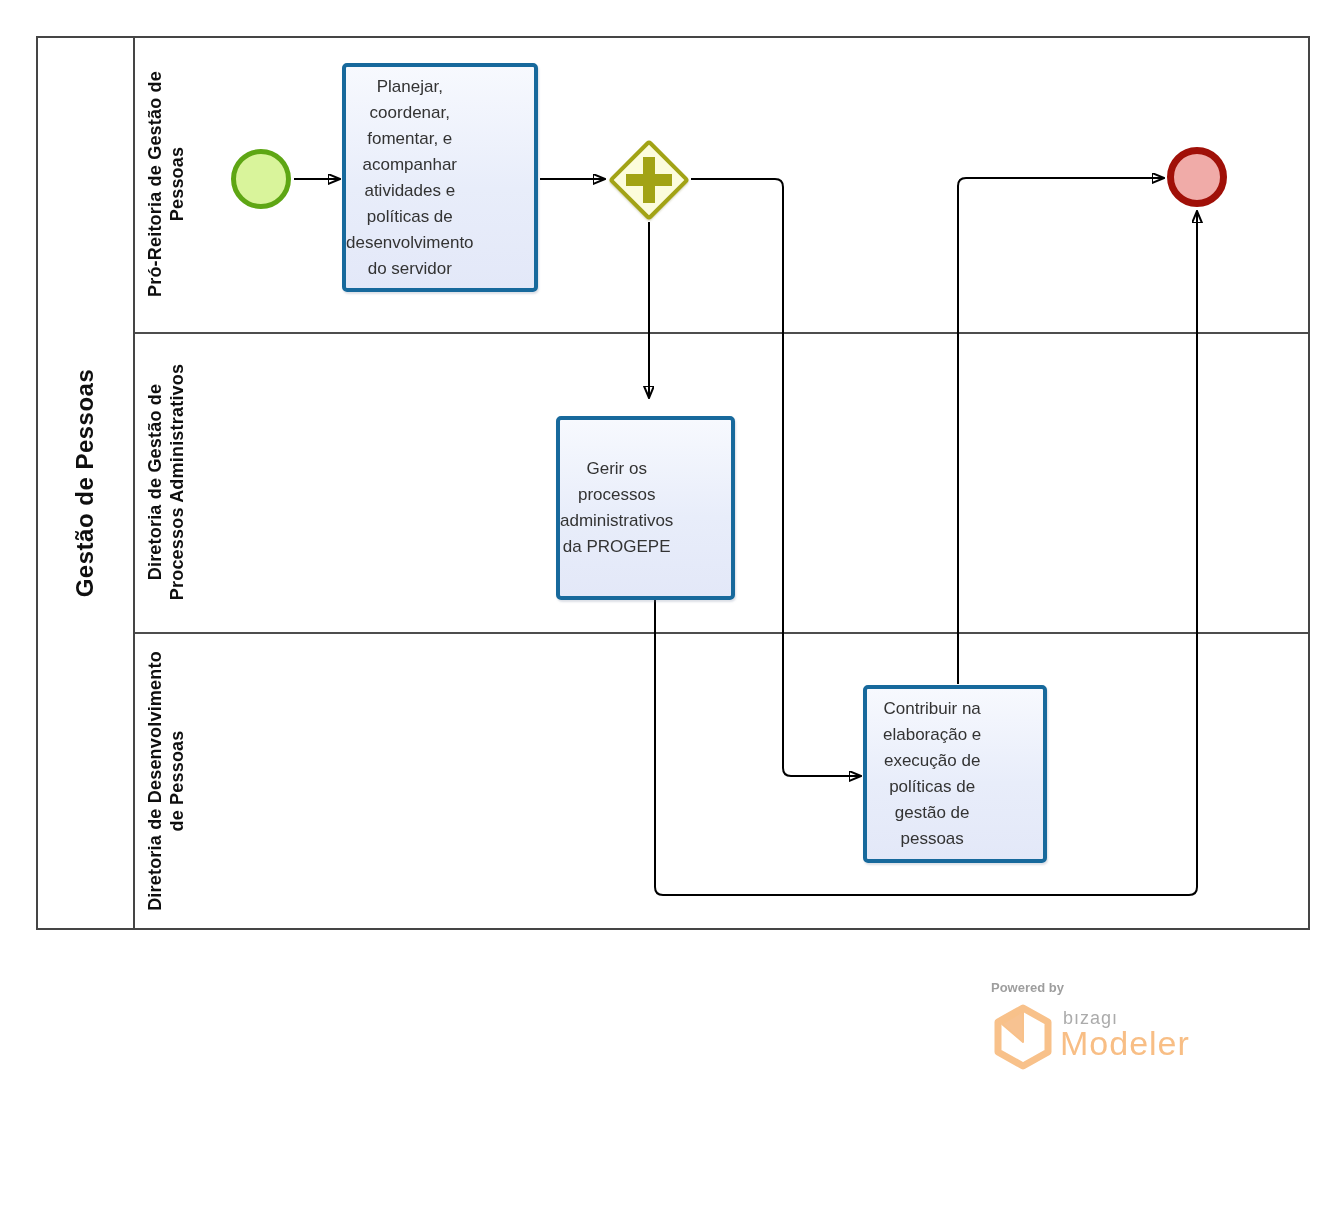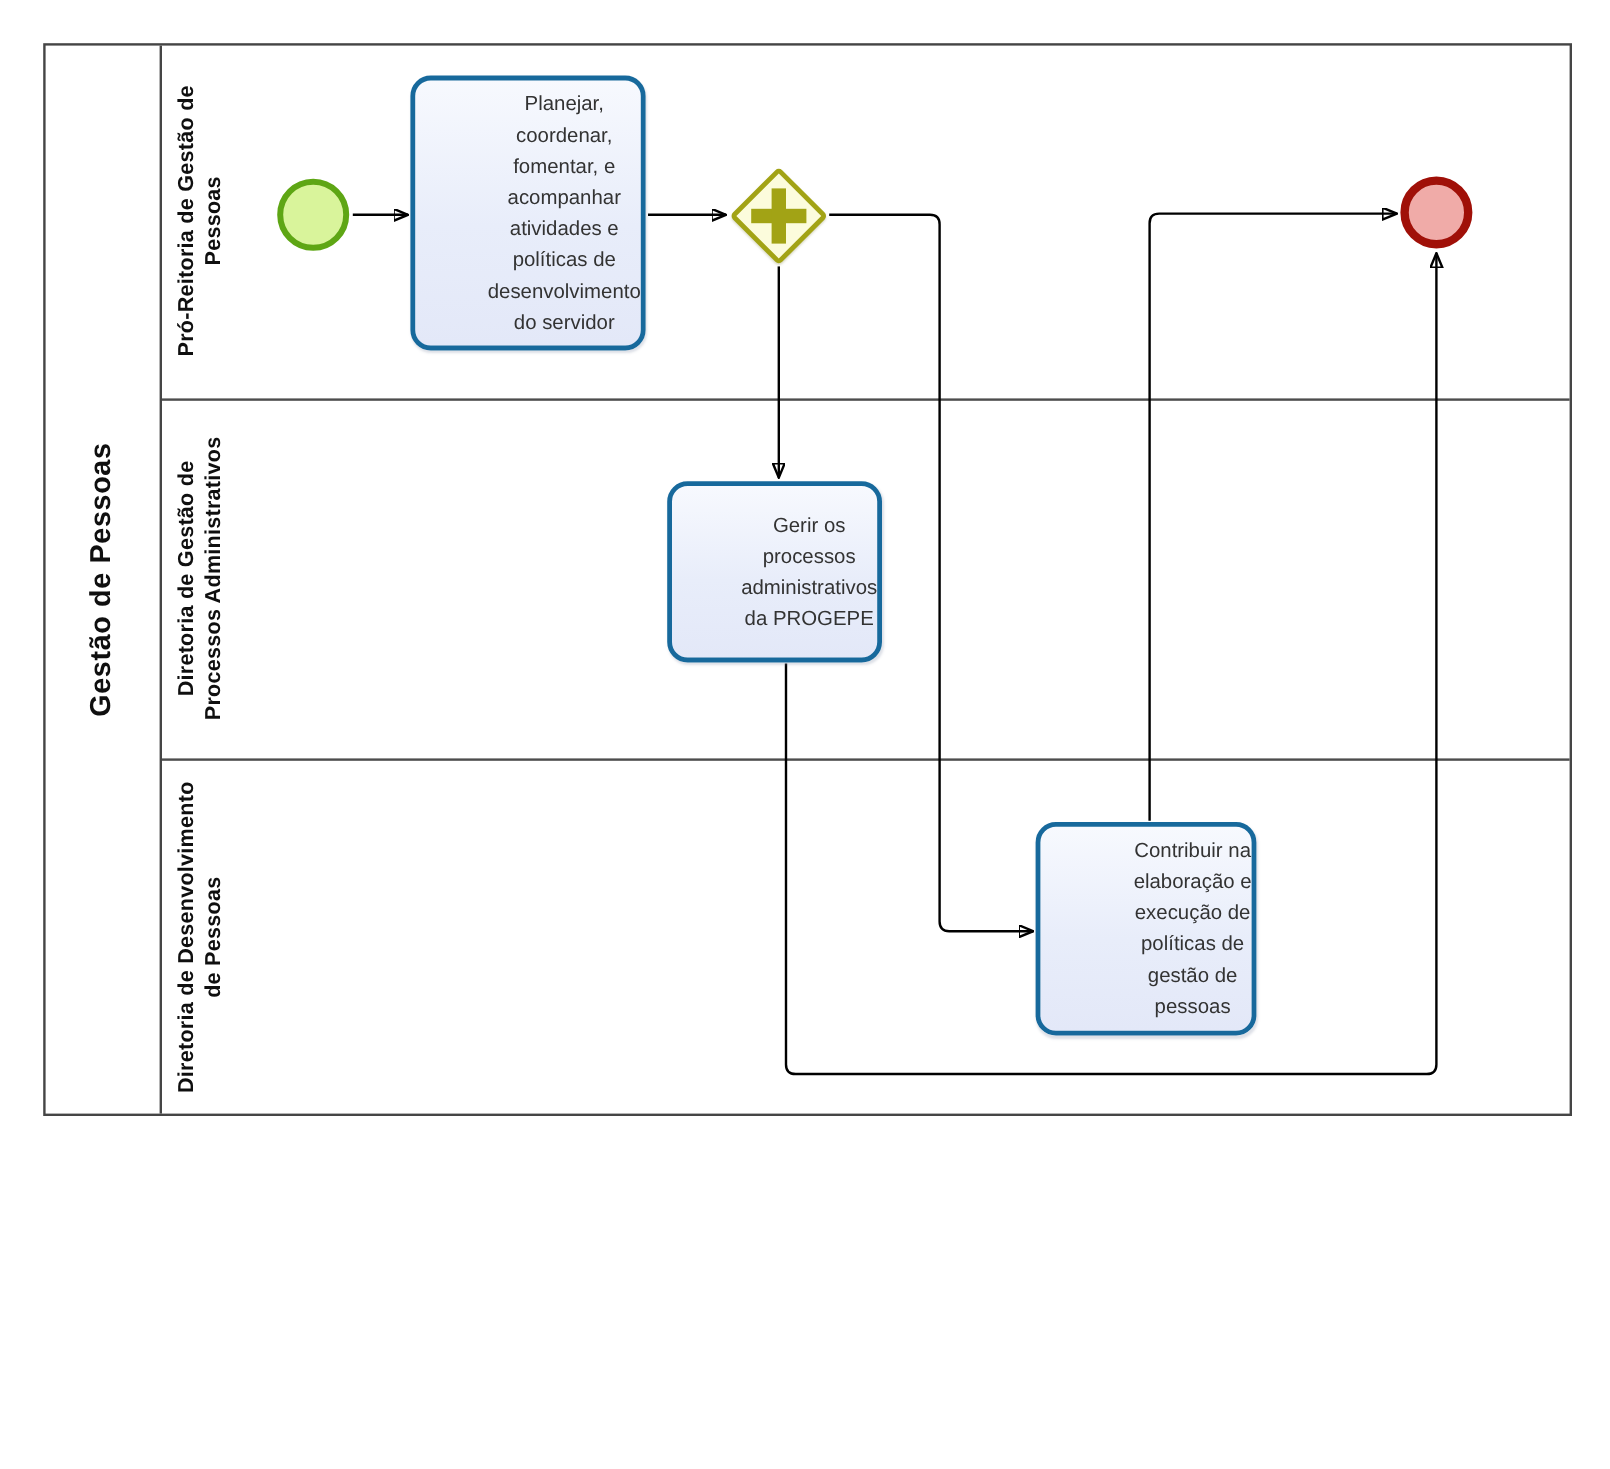--- a/index.html
+++ b/index.html
@@ -12,23 +12,23 @@
         border:2px solid #454545;box-sizing:border-box;background:#fff;}
   .pool-label-cell{position:absolute;left:0;top:0;bottom:0;width:97px;
         border-right:2px solid #454545;box-sizing:border-box;}
   .lane-divider{position:absolute;left:97px;right:0;height:2px;background:#4d4d4d;}
   .vlabel{position:absolute;display:flex;align-items:center;justify-content:center;
         text-align:center;transform:rotate(-90deg);font-weight:bold;color:#0f0f0f;
         white-space:pre-line;line-height:1.22;}
   .pool-title{font-size:24px;letter-spacing:.5px;}
   .lane-title{font-size:18px;letter-spacing:.2px;}
   
-  .task{position:absolute;box-sizing:border-box;border:4px solid #17699C;border-radius:17px;
+  .task{position:absolute;box-sizing:border-box;border:4px solid #17699C;border-radius:5px;
         background:linear-gradient(180deg,#F7F9FE 0%,#E8EDFA 55%,#E3E8F8 100%);
-        display:flex;align-items:center;justify-content:flex-end;text-align:center;
+        display:flex;align-items:center;justify-content:flex-start;text-align:center;
         font-size:17px;line-height:26px;color:#333;white-space:pre-line;
         box-shadow:1px 2px 2px rgba(120,130,160,.25);}
   .event{position:absolute;box-sizing:border-box;border-radius:50%;}
   .event.start{left:231px;top:149px;width:60px;height:60px;border:5px solid #5EA614;background:#D9F49B;}
   .event.end{left:1167px;top:147px;width:60px;height:60px;border:7px solid #A01008;background:#F0ABA8;}
   .gateway{position:absolute;left:608px;top:139px;width:82px;height:82px;}
   .gw-diamond{position:absolute;left:12px;top:12px;width:58px;height:58px;box-sizing:border-box;
         border:4px solid #A2A315;background:#FCFCDC;transform:rotate(45deg);border-radius:4px;
         box-shadow:1px 1px 2px rgba(140,140,80,.35);}
   .gw-plus{position:absolute;left:0;top:0;width:82px;height:82px;}
@@ -93,30 +93,39 @@
   <div class="gateway">
     <div class="gw-diamond"></div>
     <div class="gw-plus">
         <span class="h"></span>
         <span class="v"></span>
       </div>
   </div>
 
   <div class="event end"></div>
 
-  <div class="task" style="left:556px;top:401px;width:179px;height:151px;">
+  <div class="task" style="left:556px;top:416px;width:179px;height:184px;">
     <span>Gerir os
 processos
 administrativos
 da PROGEPE</span>
   </div>
 
   <div class="task" style="left:863px;top:685px;width:184px;height:178px;padding-left:16px;">
     <span>Contribuir na
 elaboração e
 execução de
 políticas de
 gestão de
 pessoas</span>
   </div>
 
+  <div class="branding">
+    <div class="powered">Powered by</div>
+    <svg class="logo-icon" width="60" height="66" viewBox="0 0 60 66">
+      <polygon points="30,4 55,18 55,48 30,62 5,48 5,18" fill="none" stroke="#F8C18A" stroke-width="7" stroke-linejoin="round"></polygon>
+      <polygon points="9,20 30,7 30,38" fill="#F7C291" stroke="#F8C18A" stroke-width="2" stroke-linejoin="round"></polygon>
+    </svg>
+    <div class="brand">bızagı</div>
+    <div class="product">Modeler</div>
+  </div>
 
 </div>
 
 </body></html>

